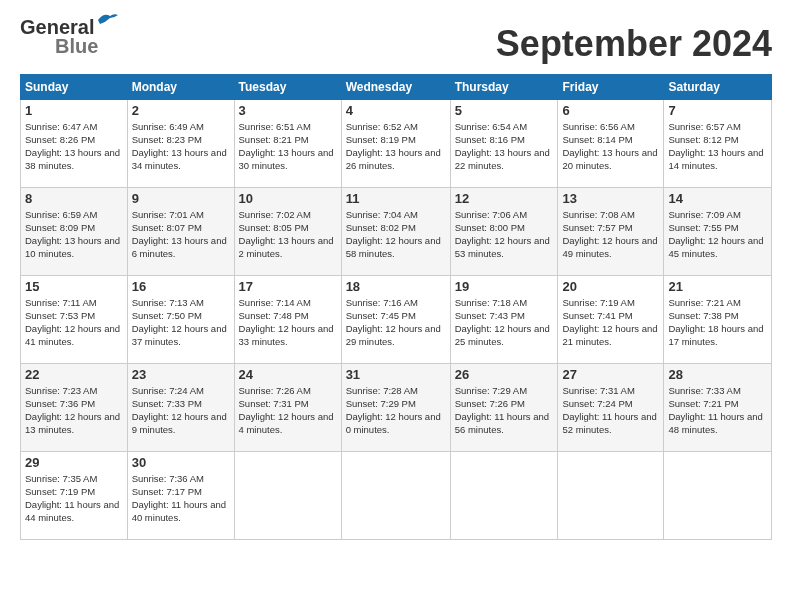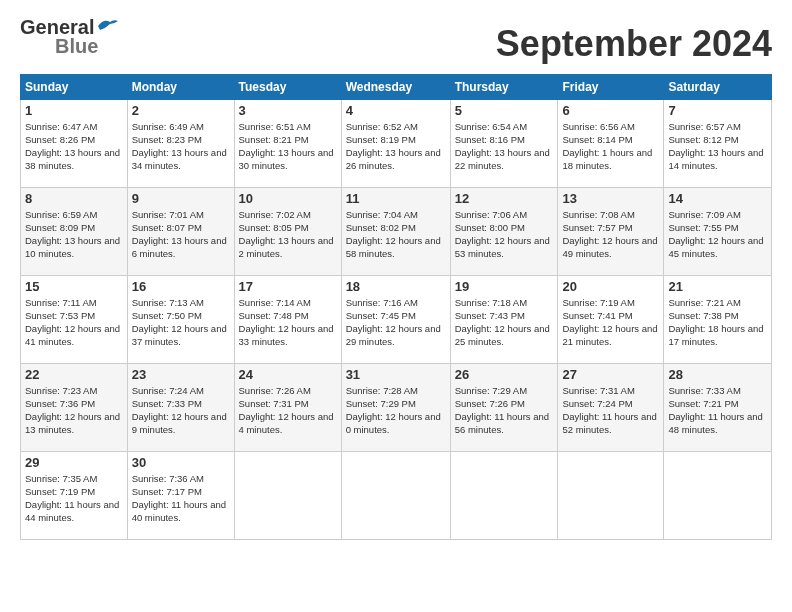--- a/index.html
+++ b/index.html
@@ -86,21 +86,21 @@
     .calendar tr:nth-child(even) td.empty-cell {
       background: #fff !important;
     }
   </style>
 </head>
 <body>
 
 <div class="page">
   <div class="header">
     <div class="logo">
-      <div style="display:flex; align-items:center;">
+      <div style="display:flex; align-items:flex-start;">
         <span style="font-size:20px; font-weight:bold; color:#333;">General</span>
         <svg width="22" height="16" viewBox="0 0 22 16" style="margin-left:2px; margin-top:-4px;">
           <path d="M2 8 Q8 0 14 4 Q18 1 22 3 Q18 6 14 6 Q10 10 4 12 Z" fill="#1a6fae"></path>
         </svg>
       </div>
       <span style="font-size:20px; font-weight:bold; color:#737373; margin-top:-4px;margin-left:35px;">Blue</span>
     </div>
     <div class="title-area">
       <div class="month-title">September 2024</div>
     </div>
@@ -158,21 +158,21 @@
             <span>Sunrise: 6:54 AM</span><br>
             <span>Sunset: 8:16 PM</span><br>
             <span>Daylight: 13 hours and 22 minutes.</span>
           </div>
         </td>
           <td>
           <span class="day-num">6</span>
           <div class="day-info">
             <span>Sunrise: 6:56 AM</span><br>
             <span>Sunset: 8:14 PM</span><br>
-            <span>Daylight: 1 hours and 18 minutes.</span>
+            <span>Daylight: 13 hours and 20 minutes.</span>
           </div>
         </td>
           <td>
           <span class="day-num">7</span>
           <div class="day-info">
             <span>Sunrise: 6:57 AM</span><br>
             <span>Sunset: 8:12 PM</span><br>
             <span>Daylight: 13 hours and 14 minutes.</span>
           </div>
         </td>

